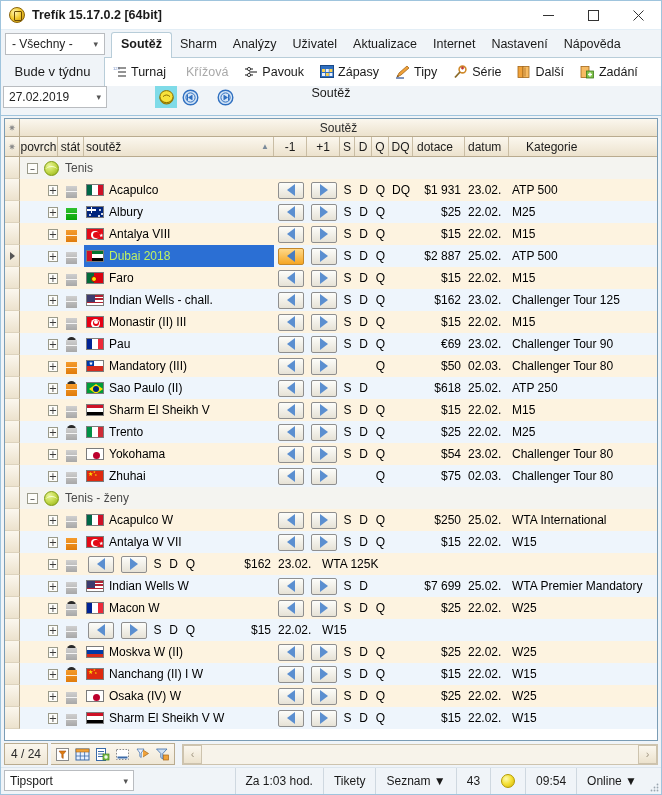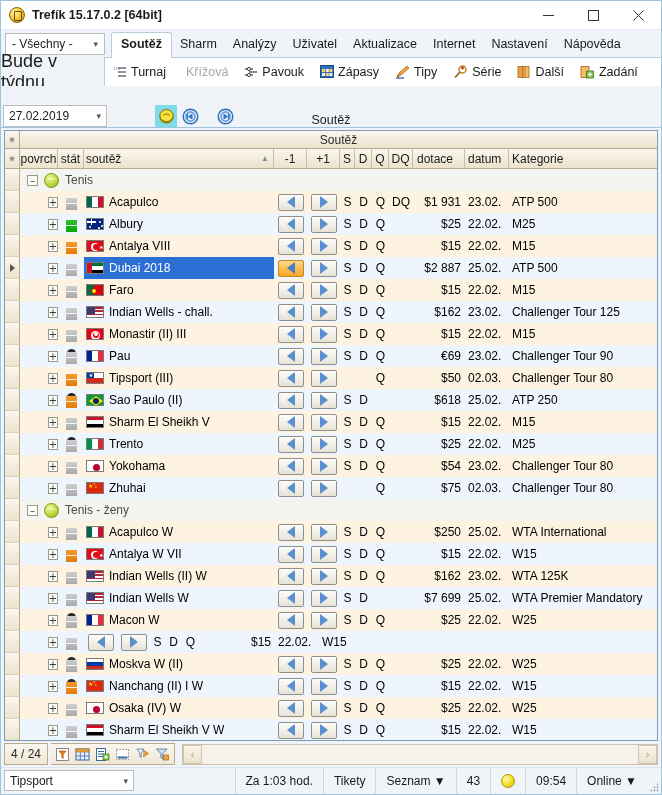--- a/index.html
+++ b/index.html
@@ -77,35 +77,35 @@
     height: 29px; min-height: 29px;
     display: flex; align-items: center;
     background: #ffffff;
     border-top: 1px solid #b8cdd9;
     border-bottom: 1px solid #ffffff;
     position: relative;
   }
   .leftpanel-label {
     width: 104px; min-width: 104px; height: 29px;
     display: flex; align-items: center; justify-content: center;
-    background: #f0f4f8; font-size: 18px; color: #1a1a1a;
+    background: #f0f4f8; font-size: 13px; color: #1a1a1a;
     border-right: 1px solid #b8cdd9;
   }
   .tbtn {
     display: flex; align-items: center; gap: 4px;
     padding: 2px 8px; height: 25px; font-size: 12.5px; color: #1a1a1a;
     white-space: nowrap;
   }
   .tbtn.disabled { color: #a9a9a9; }
   .tbtn svg { display:block; }
 
   
   .navrow {
-    height: 42px; min-height: 26px;
-    display: flex; align-items: flex-end;
+    height: 30px; min-height: 26px;
+    display: flex; align-items: flex-start;
     background: #f0f4f8;
     border-bottom: 1px solid #9fc4dd;
     position: relative;
     gap: 42px;
   }
   .datecombo {
     width: 104px; min-width: 104px; height: 22px;
     background: #ffffff; border: 1px solid #b9bcc0;
     display: flex; align-items: center; padding-left: 5px;
     font-size: 12px; color: #222; margin-left: 2px;
@@ -228,21 +228,21 @@
     background: radial-gradient(circle at 35% 30%, #e8f59a 0%, #c3d94a 50%, #8fae16 100%);
     border: 1px solid #7d9a10; position: relative;
   }
   .groupicon::after {
     content:""; position:absolute; left:1px; top:4px; width:11px; height:6px;
     border-top:1.2px solid #f6ffd0; border-radius: 50%;
   }
   .grouplabel { margin-left: 6px; color: #4a4a4a; font-size: 12px; }
 
   
-  .row.selected .c-name { background: #2b6fd4; color: #ffffff; }
+  .row.selected .c-name { background: #2b6fd4; color: #bef264; }
   .row.selected .c-name .namefill { background: #2b6fd4; }
 
   
   .botbar {
     height: 26px; min-height: 26px; display: flex; align-items: center;
     background: #f0f4f8; padding: 0 3px; gap: 3px;
   }
   .countbox {
     height: 22px; display:flex; align-items:center; padding: 0 6px;
     font-size: 12px; color: #2a2a2a;
@@ -475,21 +475,21 @@
         <span class="sortarrow">▲</span>
       </div>
       <div class="hc center c-m1">-1</div>
       <div class="hc center c-p1">+1</div>
       <div class="hc center c-s">S</div>
       <div class="hc center c-d">D</div>
       <div class="hc center c-q">Q</div>
       <div class="hc center c-dq">DQ</div>
       <div class="hc c-dotace" style="justify-content:flex-start;">dotace</div>
       <div class="hc c-datum">datum</div>
-      <div class="hc c-kat" style="border-right:none;">Kategorie</div>
+      <div class="hc c-kat" style="border-right:none;margin-left:14px;">Kategorie</div>
     </div>
 
     <div class="gridbody" id="gridbody">
         <div class="row group">
           <div class="gut"></div>
           <div class="cell" style="display:flex;align-items:center;flex:1;">
             <div class="expander grp">–</div>
             <span class="groupicon"></span>
             <span class="grouplabel">Tenis</span>
           </div>
@@ -819,21 +819,21 @@
             </span>
           </div>
           <div class="cell c-name">
             <span class="flag">
               <span style="display:block;width:100%;height:100%;position:relative;background:#fff">
                 <span style="position:absolute;left:0;bottom:0;width:100%;height:50%;background:#d52b1e"></span>
                 <span style="position:absolute;left:0;top:0;width:7px;height:50%;background:#0039a6"></span>
                 <span style="position:absolute;left:1.8px;top:0.3px;color:#fff;font-size:5px;line-height:5px">★</span>
               </span>
             </span>
-            <span class="namefill">Tipsport (III)</span>
+            <span class="namefill">Mandatory (III)</span>
           </div>
           <div class="cell c-m1">
             <div class="arrbtn">
               <span class="tri-l"></span>
             </div>
           </div>
           <div class="cell c-p1">
             <div class="arrbtn">
               <span class="tri-r"></span>
             </div>
@@ -1121,32 +1121,20 @@
         </div>
         <div class="row even">
           <div class="gut"></div>
           <div class="cell c-surface">
             <div class="expander">+</div>
           </div>
           <div class="cell c-state">
             <span class="surf">
               <span class="body hard"></span>
             </span>
-          </div>
-          <div class="cell c-name">
-            <span class="flag">
-              <span style="display:block;width:100%;height:100%;position:relative;background:#fff">
-                <span style="position:absolute;left:0;top:0;width:100%;height:1.7px;background:#b22234"></span>
-                <span style="position:absolute;left:0;top:3.4px;width:100%;height:1.7px;background:#b22234"></span>
-                <span style="position:absolute;left:0;top:6.8px;width:100%;height:1.7px;background:#b22234"></span>
-                <span style="position:absolute;left:0;top:10.2px;width:100%;height:1.8px;background:#b22234"></span>
-                <span style="position:absolute;left:0;top:0;width:8px;height:6.8px;background:#3c3b6e"></span>
-              </span>
-            </span>
-            <span class="namefill">Indian Wells (II) W</span>
           </div>
           <div class="cell c-m1">
             <div class="arrbtn">
               <span class="tri-l"></span>
             </div>
           </div>
           <div class="cell c-p1">
             <div class="arrbtn">
               <span class="tri-r"></span>
             </div>

